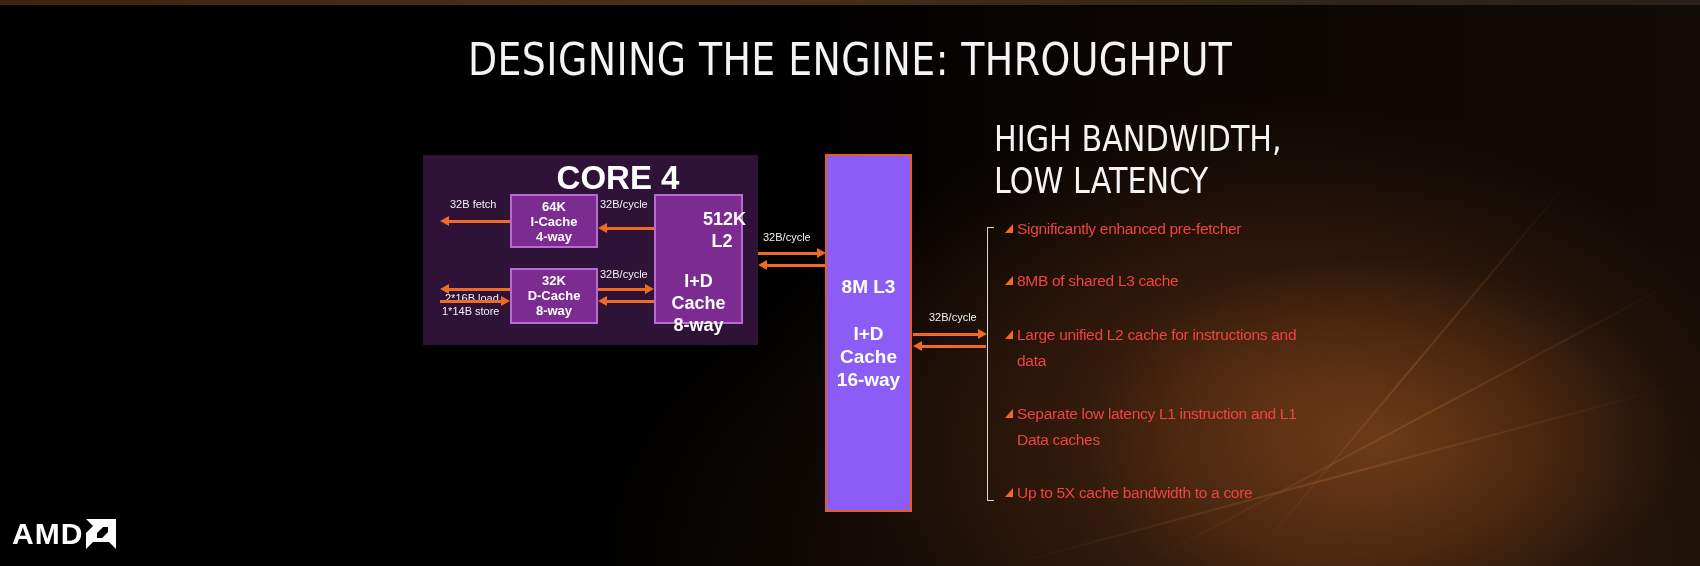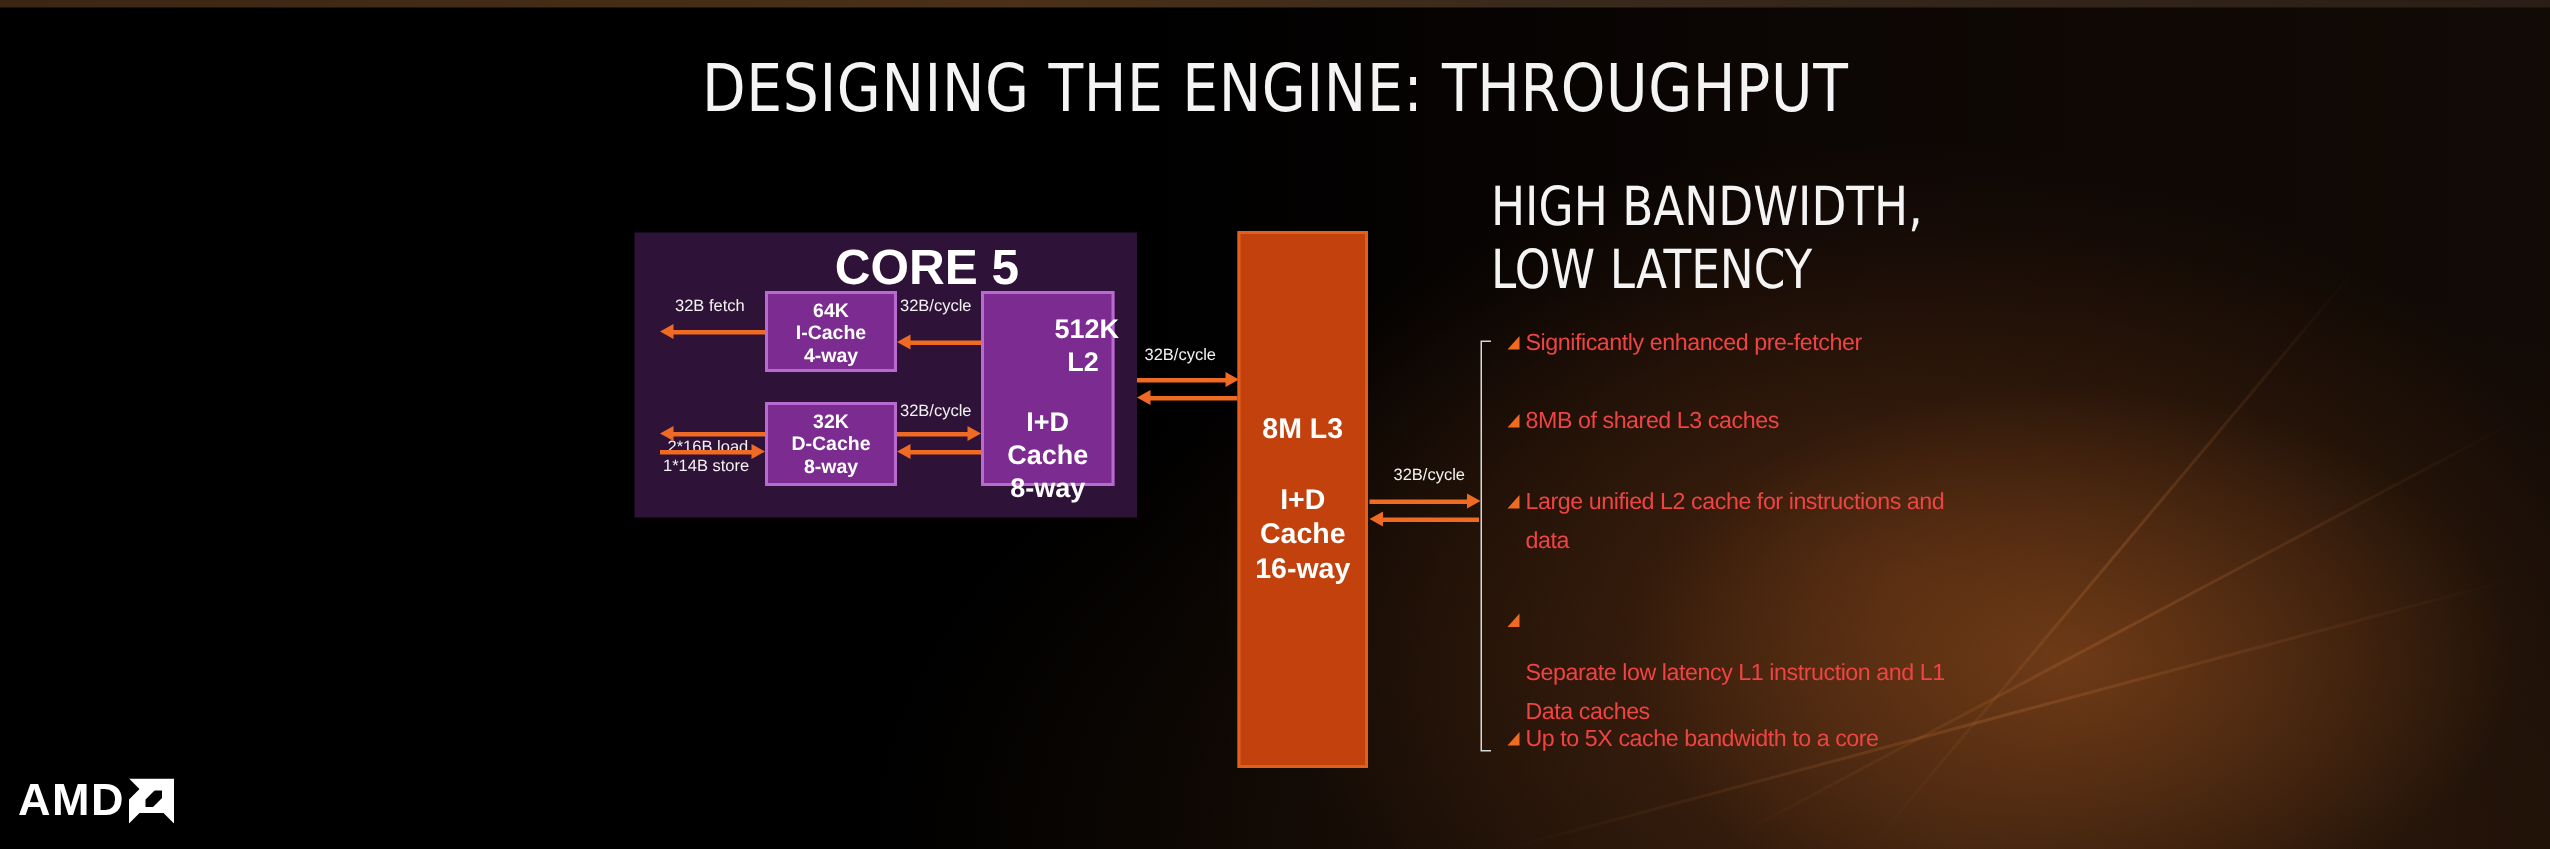--- a/index.html
+++ b/index.html
@@ -53,21 +53,21 @@
     .arrow { position: absolute; height: 3px; background: #ef6a22; }
     .arrow.left::before, .arrow.right::after {
       content: ""; position: absolute; top: -4px; width: 0; height: 0;
       border-top: 5.5px solid transparent; border-bottom: 5.5px solid transparent;
     }
     .arrow.left::before { left: -8px; border-right: 9px solid #ef6a22; }
     .arrow.right::after { right: -8px; border-left: 9px solid #ef6a22; }
     
     .l3 {
       position: absolute; left: 825px; top: 154px; width: 87px; height: 358px;
-      background: #c2410c; border: 2px solid #e3601c; box-sizing: border-box;
+      background: #8b5cf6; border: 2px solid #e3601c; box-sizing: border-box;
       text-align: center; font-weight: bold; color: #fff;
     }
     .l3 .n { position: absolute; left: 0; width: 100%; top: 120px; font-size: 19px; }
     .l3 .d { position: absolute; left: 0; width: 100%; top: 166px; font-size: 19px; line-height: 23px; }
     
     .heading {
       position: absolute; left: 994px; top: 118px;
       font-family: "DejaVu Sans", sans-serif; font-size: 36px; line-height: 42px;
       color: #f4f4f4; transform: scaleX(0.84); transform-origin: 0 0;
     }
@@ -99,21 +99,21 @@
 
 <div class="bg"></div>
 <div class="ray" style="left:1150px;top:560px;width:600px;transform:rotate(-28deg);"></div>
 <div class="ray" style="left:1250px;top:560px;width:500px;transform:rotate(-50deg);"></div>
 <div class="ray" style="left:1000px;top:566px;width:700px;transform:rotate(-15deg);"></div>
 <div class="topbar"></div>
 
 <div class="title">DESIGNING THE ENGINE: THROUGHPUT</div>
 
 <div class="core">
-  <div class="core-title" style="padding-left:0;left:95px;width:200px;">CORE 5</div>
+  <div class="core-title" style="padding-left:0;left:95px;width:200px;">CORE 4</div>
 </div>
 
 <div class="cbox small-box" style="left:510px;top:194px;width:88px;height:54px;">
   <div>64K</div>
   <div>I-Cache</div>
   <div>4-way</div>
 </div>
 
 <div class="cbox small-box" style="left:510px;top:268px;width:88px;height:56px;text-align:center;">
   <div>32K</div>
@@ -164,29 +164,29 @@
 </div>
 
 <div class="bracket"></div>
 
 <div class="bullet" style="top:216px;">
   <span class="tri"></span>
   <span class="txt">Significantly enhanced pre-fetcher</span>
 </div>
 <div class="bullet" style="top:268px;">
   <span class="tri"></span>
-  <span class="txt">8MB of shared L3 caches</span>
+  <span class="txt">8MB of shared L3 cache</span>
 </div>
 <div class="bullet" style="top:322px;">
   <span class="tri"></span>
   <span class="txt">Large unified L2 cache for instructions and data</span>
 </div>
 <div class="bullet" style="top:401px;">
   <span class="tri"></span>
-  <span class="txt" style="width:285px;margin-top:35px;">Separate low latency  L1 instruction and L1 Data caches</span>
+  <span class="txt" style="width:285px;">Separate low latency  L1 instruction and L1 Data caches</span>
 </div>
 <div class="bullet" style="top:480px;">
   <span class="tri"></span>
   <span class="txt">Up to 5X cache bandwidth to a core</span>
 </div>
 
 <div class="logo">
   <span class="word">AMD</span>
   <svg width="30" height="30" viewBox="0 0 30 30">
     <path d="M0 0 H30 V30 L22 22 V8 H8 Z" fill="#ffffff"></path>

